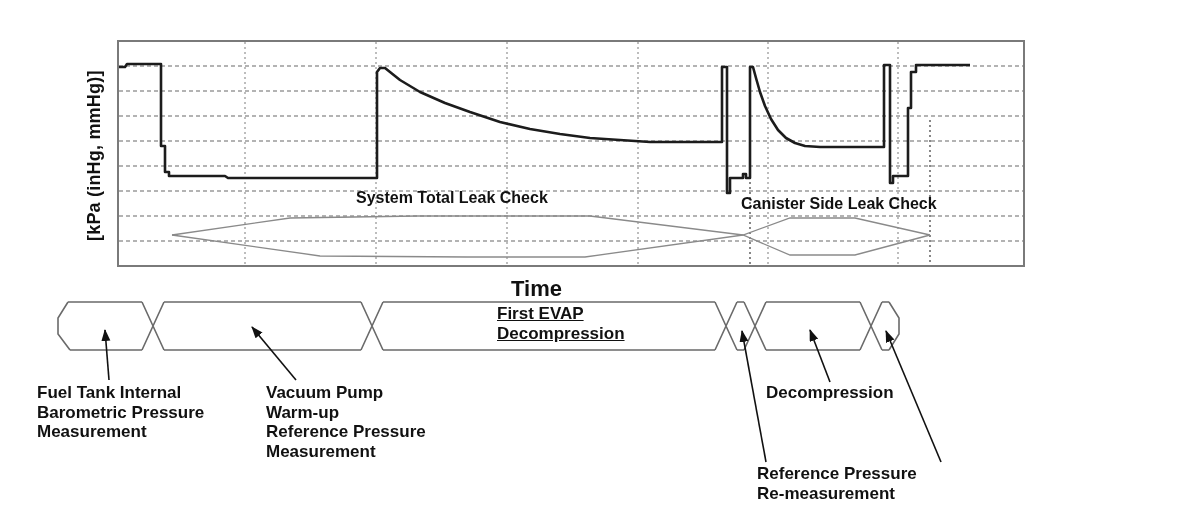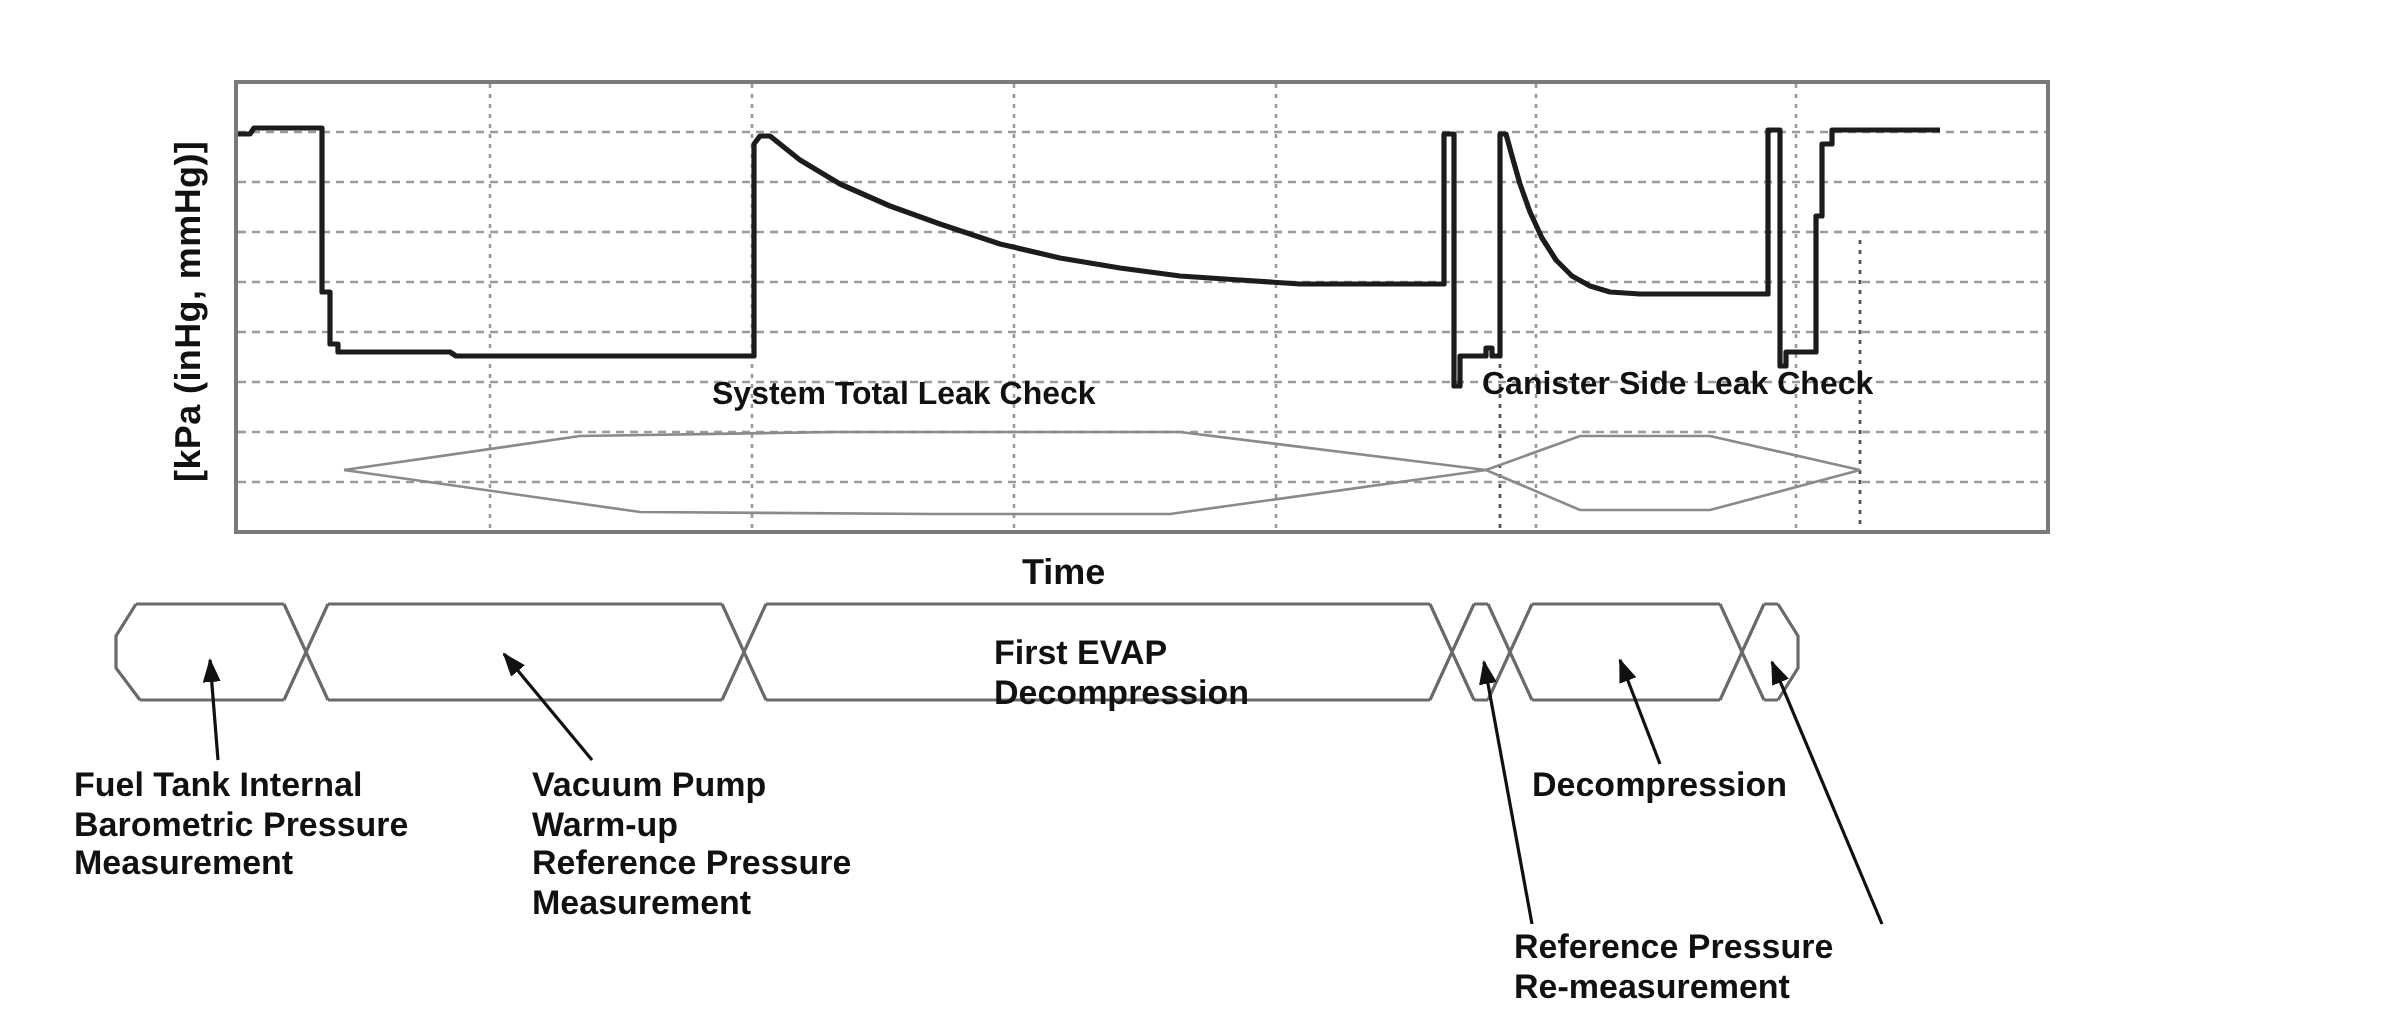--- a/index.html
+++ b/index.html
@@ -18,25 +18,25 @@
     transform-origin:left top;
     font-size:18px;font-weight:bold;
     white-space:nowrap;
     letter-spacing:0.2px;
   }
   .anno{
     font-size:16px;font-weight:bold;white-space:nowrap;
   }
   .time-label{
     left:511px;top:276px;
-    font-size:18px;font-weight:bold;
+    font-size:22px;font-weight:bold;
   }
   .phase-inline{
-    left:497px;top:317px;
-    font-size:17px;font-weight:bold;line-height:20px;
+    left:497px;top:304px;
+    font-size:17px;font-weight:bold;line-height:20px;text-decoration:underline;
   }
   .phase-label{
     font-size:17px;font-weight:bold;line-height:19.5px;
     white-space:nowrap;
   }
   .phase-label span{display:block;}
   svg{display:block;}
 </style>
 </head>
 <body>
@@ -74,21 +74,21 @@
 
     <polyline fill="none" stroke="#8a8a8a" stroke-width="1.3" points="55,195 173,178 300,176 473,176 626,195 673,178 738,178 813,195"></polyline>
     <polyline fill="none" stroke="#8a8a8a" stroke-width="1.3" points="55,195 203,216 350,217 468,217 626,195 673,215 738,215 813,195"></polyline>
 
     <polyline fill="none" stroke="#1c1c1c" stroke-width="2.6" stroke-linejoin="round" points="0,27 8,27 10,24 44,24 44,106 48,106 48,132 52,132 52,136 108,136 111,138 258,138 260,138 260,32 263,28 268,28 283,40 303,52 328,63 353,72 383,82 413,89 443,94 473,98 503,100 533,102 603,102 605,102 605,27 610,27 610,153 613,153 613,138 626,138 626,134 629,134 629,138 633,138 633,27 636,27 639,38 643,52 648,66 654,79 661,90 669,98 678,103 688,106 703,107 767,107 767,25 773,25 773,143 776,143 776,136 791,136 791,68 794,68 794,32 799,32 799,25 853,25"></polyline>
 
     <rect x="1" y="1" width="906" height="225" fill="none" stroke="#7a7a7a" stroke-width="2"></rect>
   </svg>
 
   <div class="abs anno" style="left:356px;top:189px;">System Total Leak Check</div>
-  <div class="abs anno" style="left:741px;top:184px;">Canister Side Leak Check</div>
+  <div class="abs anno" style="left:741px;top:195px;">Canister Side Leak Check</div>
 
   <div class="abs time-label">Time</div>
 
   <svg class="abs" style="left:40px;top:290px;" width="880" height="75" viewBox="0 0 880 75">
     <g fill="none" stroke="#6a6a6a" stroke-width="1.6" stroke-linejoin="miter">
       <path d="M28,12H102 M124,12H321 M343,12H675 M697,12H704 M726,12H820 M842,12H849"></path>
       <path d="M30,60H102 M124,60H321 M343,60H675 M697,60H704 M726,60H820 M842,60H849"></path>
       <path d="M102,12L124,60 M102,60L124,12
                M321,12L343,60 M321,60L343,12
                M675,12L697,60 M675,60L697,12

